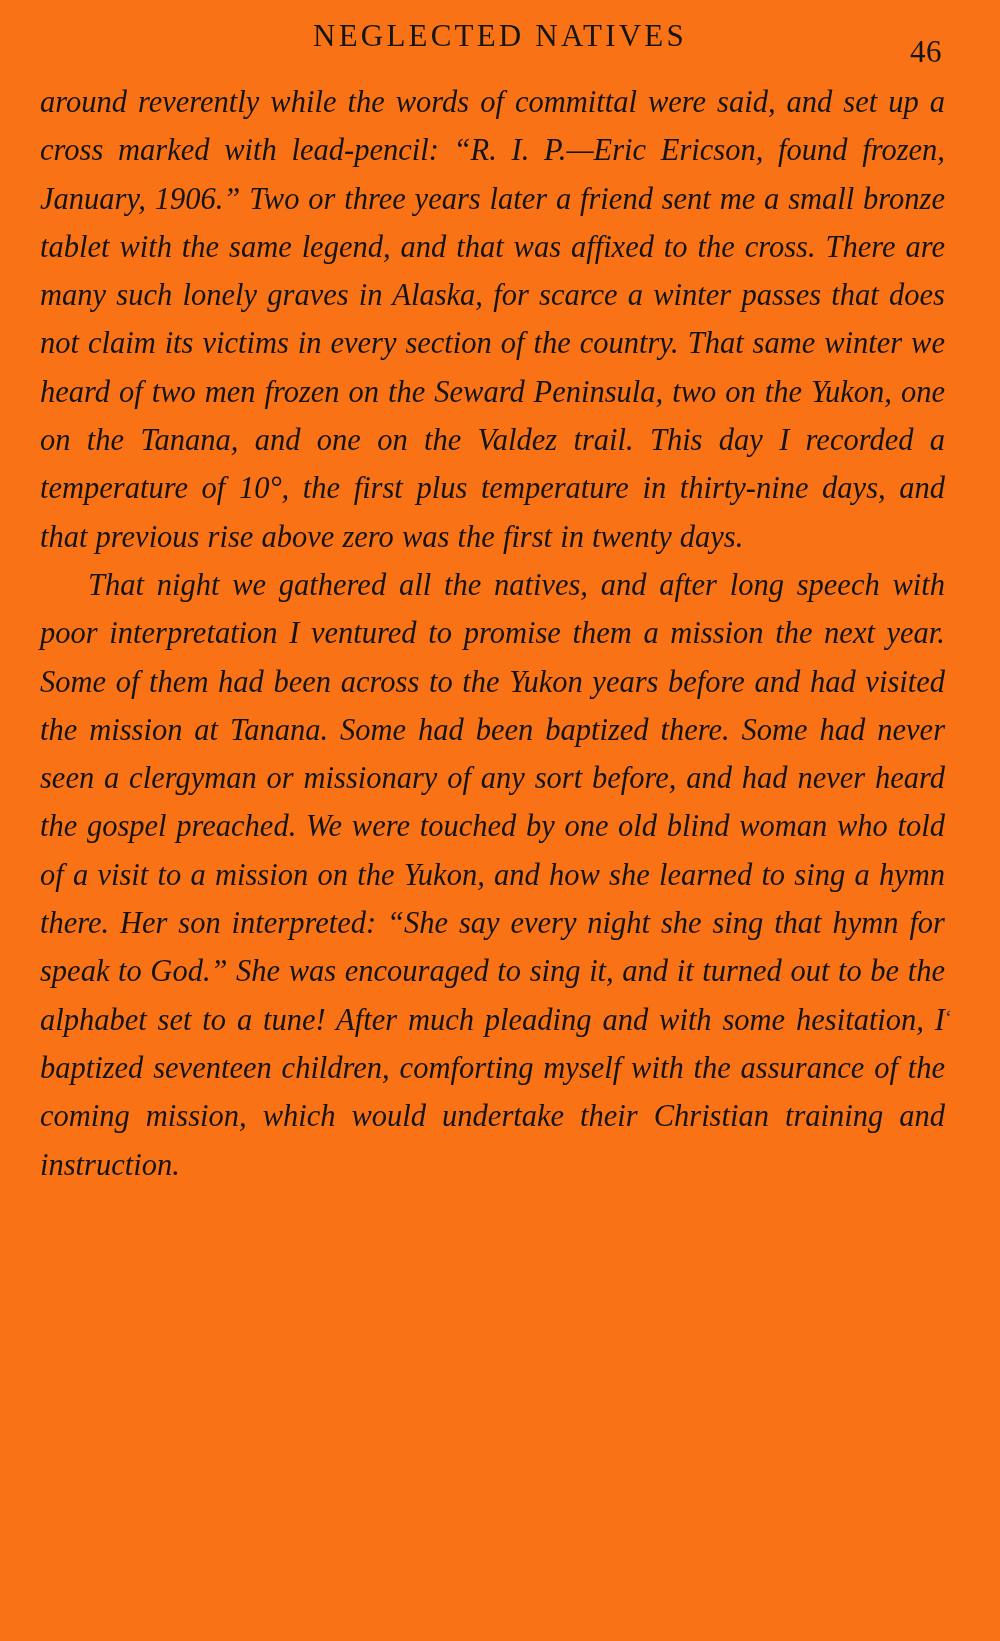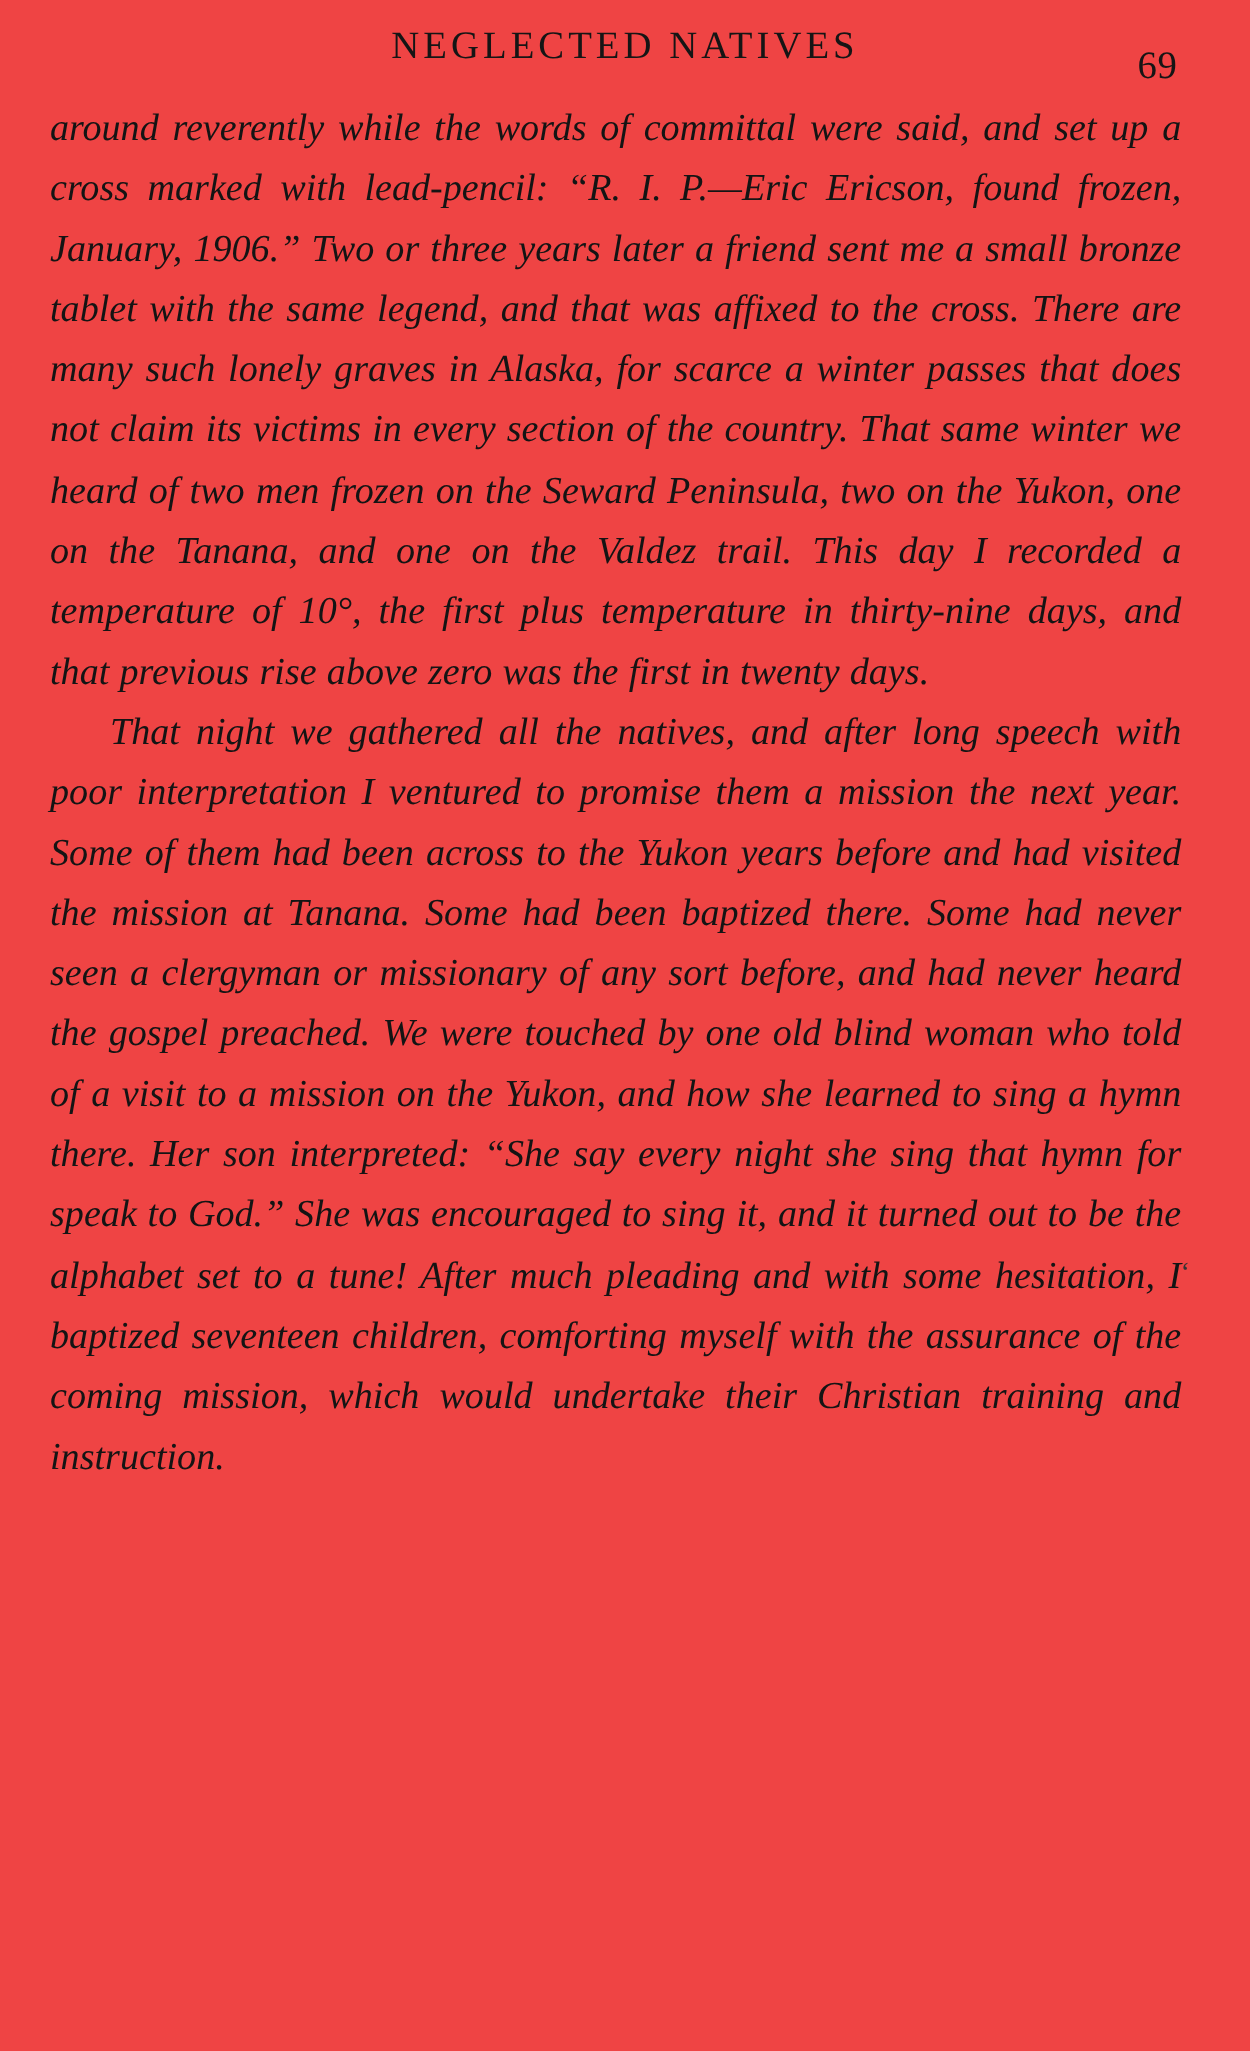--- a/index.html
+++ b/index.html
@@ -4,21 +4,21 @@
 <style>
   html, body {
     margin: 0;
     padding: 0;
     background: #ffffff;
   }
   .page {
     position: relative;
     width: 1000px;
     height: 1641px;
-    background: #ef4444;
+    background: #f97316;
     font-family: "Liberation Serif", serif;
     color: #111111;
     box-sizing: border-box;
     padding: 0;
     overflow: hidden;
   }
   .header {
     display: flex;
     align-items: baseline;
     justify-content: center;
@@ -70,21 +70,21 @@
     color: #333;
   }
 </style>
 </head>
 <body>
 
 <div class="page">
 
   <div class="header">
     <div class="running-head">Neglected Natives</div>
-    <div class="page-number">69</div>
+    <div class="page-number">46</div>
   </div>
 
   <div class="body-text">
     <p class="para">around reverently while the words of committal were said, and set up a cross marked with lead-pencil: “R. I. P.—Eric Ericson, found frozen, January, 1906.”  Two or three years later a friend sent me a small bronze tablet with the same legend, and that was affixed to the cross.  There are many such lonely graves in Alaska, for scarce a winter passes that does not claim its victims in every section of the country.  That same winter we heard of two men frozen on the Seward Peninsula, two on the Yukon, one on the Tanana, and one on the Valdez trail.  This day I recorded a temperature of 10°, the first plus temperature in thirty-nine days, and that previous rise above zero was the first in twenty days.</p>
     <p class="para indent">That night we gathered all the natives, and after long speech with poor interpretation I ventured to promise them a mission the next year.  Some of them had been across to the Yukon years before and had visited the mission at Tanana.  Some had been baptized there. Some had never seen a clergyman or missionary of any sort before, and had never heard the gospel preached. We were touched by one old blind woman who told of a visit to a mission on the Yukon, and how she learned to sing a hymn there.  Her son interpreted: “She say every night she sing that hymn for speak to God.”  She was encouraged to sing it, and it turned out to be the alphabet set to a tune!  After much pleading and with some hesitation, I baptized seventeen children, comforting myself with the assurance of the coming mission, which would undertake their Christian training and instruction.</p>
   </div>
 
   <div class="stray-mark">‘</div>
 
 </div>

